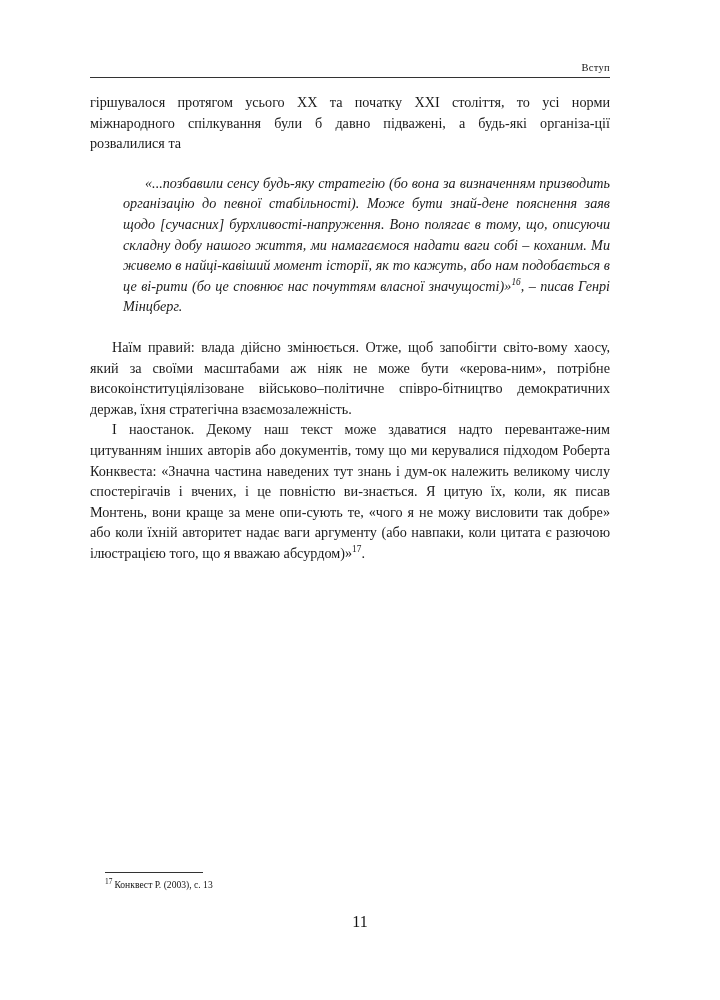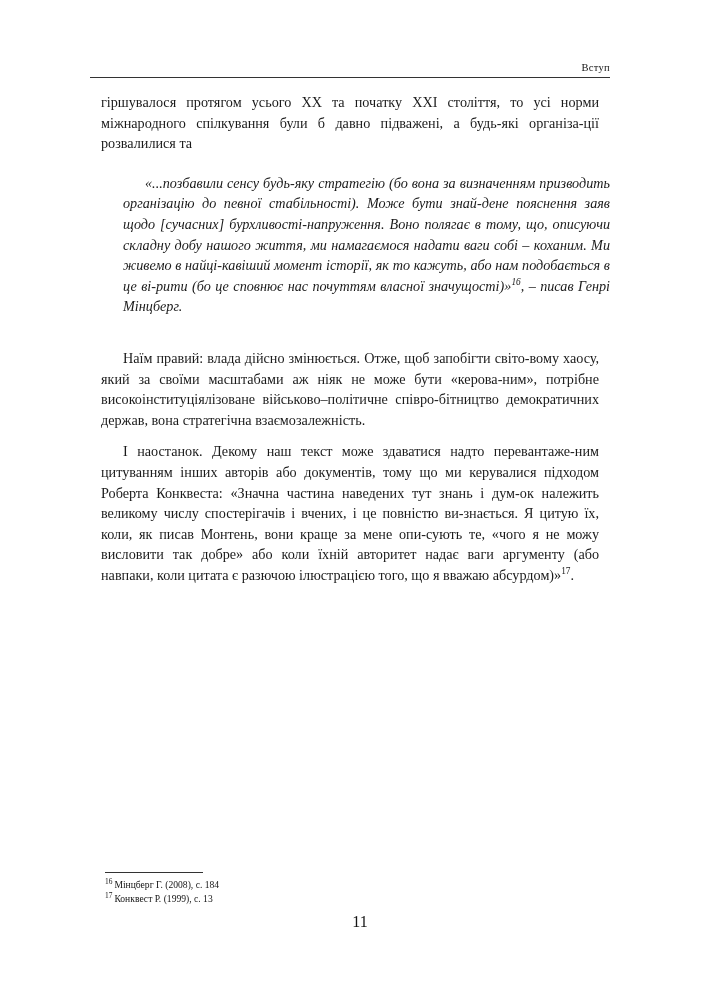--- a/index.html
+++ b/index.html
@@ -37,21 +37,21 @@
     letter-spacing: 0.3px;
     color: #141414;
     padding-bottom: 4px;
   }
   .runhead-rule {
     border-bottom: 1px solid #333;
     margin-bottom: 14px;
   }
   
   p.body {
-    margin: 11px;
+    margin: 0;
     font-size: 14.2px;
     line-height: 20.6px;
     text-align: justify;
     text-justify: inter-word;
     hyphens: manual;
   }
   p.first {
     text-indent: 0;
   }
   p.indent {
@@ -119,27 +119,26 @@
     <div class="runhead-rule"></div>
 
     <p class="body first">гіршувалося протягом усього ХХ та початку ХХІ століття, то усі норми міжнародного спілкування були б давно підважені, а будь-які організа-ції розвалилися та</p>
 
     <div class="quote">
       <p><span>«...позбавили сенсу будь-яку стратегію (бо вона за визначенням призводить організацію до певної стабільності). Може бути знай-дене пояснення заяв щодо [сучасних] бурхливості-напруження. Воно полягає в тому, що, описуючи складну добу нашого життя, ми намагаємося надати ваги собі – коханим. Ми живемо в найці-кавіший момент історії, як то кажуть, або нам подобається в це ві-рити (бо це сповнює нас почуттям власної значущості)»</span><sup>16</sup><span>, – писав Генрі Мінцберг.</span></p>
     </div>
 
     <div class="gap-lg"></div>
 
-    <p class="body indent">Наїм правий: влада дійсно змінюється. Отже, щоб запобігти світо-вому хаосу, який за своїми масштабами аж ніяк не може бути «керова-ним», потрібне високоінституціялізоване військово–політичне співро-бітництво демократичних держав, вона стратегічна взаємозалежність.</p>
+    <p class="body indent">Наїм правий: влада дійсно змінюється. Отже, щоб запобігти світо-вому хаосу, який за своїми масштабами аж ніяк не може бути «керова-ним», потрібне високоінституціялізоване військово–політичне співро-бітництво демократичних держав, їхня стратегічна взаємозалежність.</p>
 
     <p class="body indent"><span>І наостанок. Декому наш текст може здаватися надто перевантаже-ним цитуванням інших авторів або документів, тому що ми керувалися підходом Роберта Конквеста: «Значна частина наведених тут знань і дум-ок належить великому числу спостерігачів і вчених, і це повністю ви-знається. Я цитую їх, коли, як писав Монтень, вони краще за мене опи-сують те, «чого я не можу висловити так добре» або коли їхній авторитет надає ваги аргументу (або навпаки, коли цитата є разючою ілюстрацією того, що я вважаю абсурдом)»</span><sup>17</sup><span>.</span></p>
 
   </div>
 
   <div class="footnotes">
     <div class="fn-rule"></div>
-    <p class="fn"><sup>16</sup><span>Мінцберг Г. (2008), с. 184</span></p>
-    <p class="fn"><sup>17</sup><span>Конквест Р. (1999), с. 13</span></p>
+    <p class="fn"><sup>17</sup><span>Конквест Р. (2003), с. 13</span></p>
   </div>
 
   <div class="pagenum">11</div>
 
 </div>
 
 </body></html>

